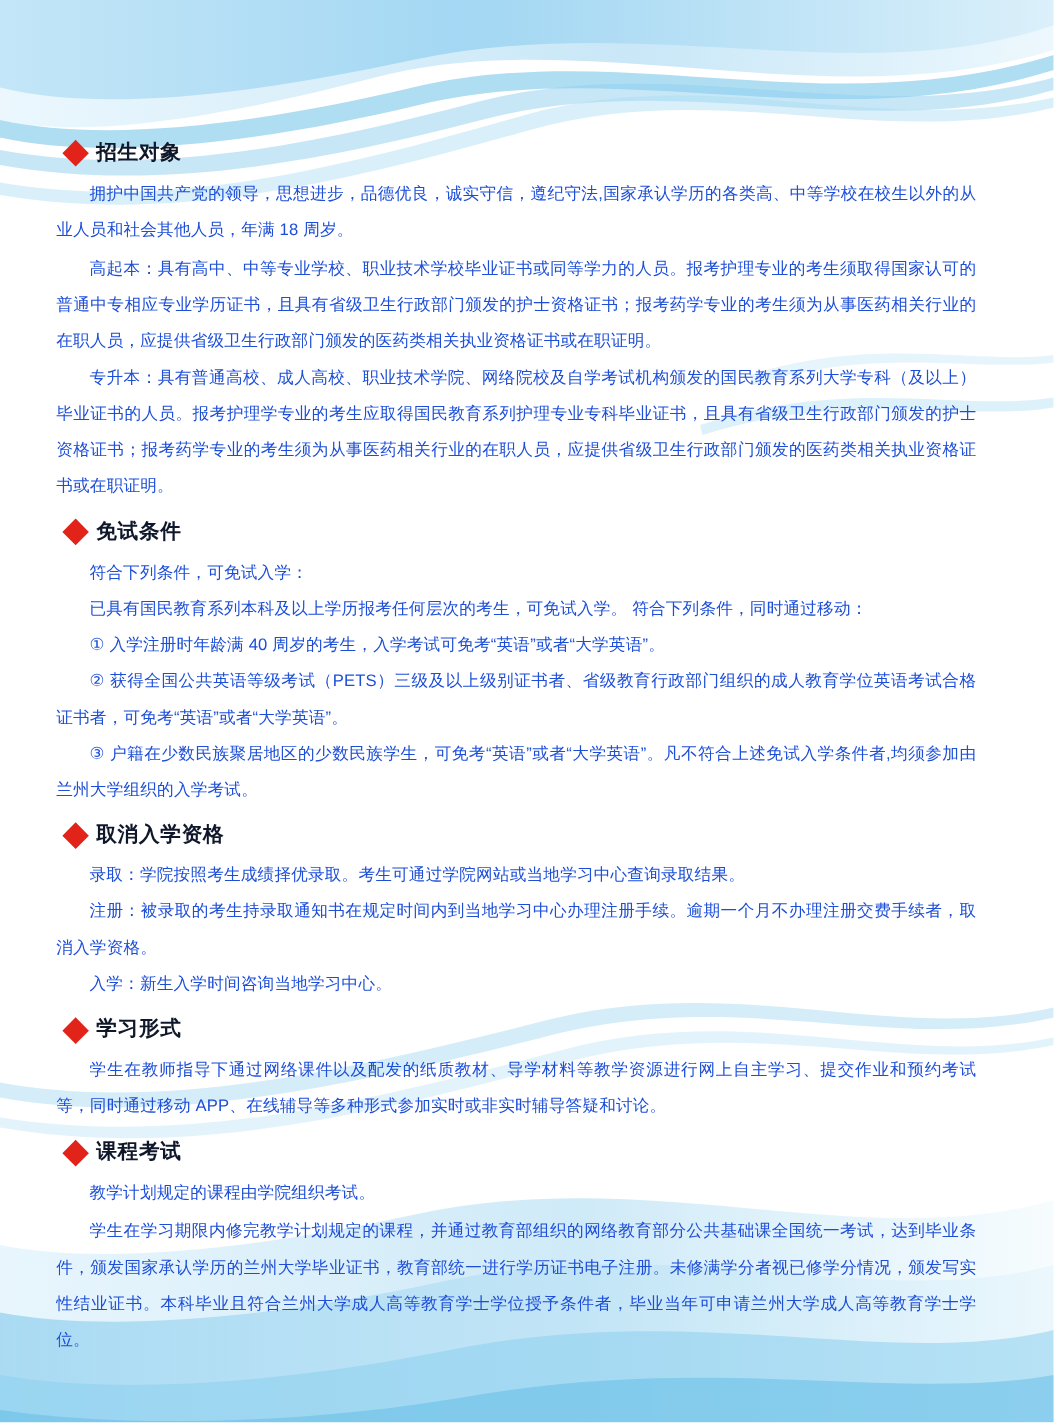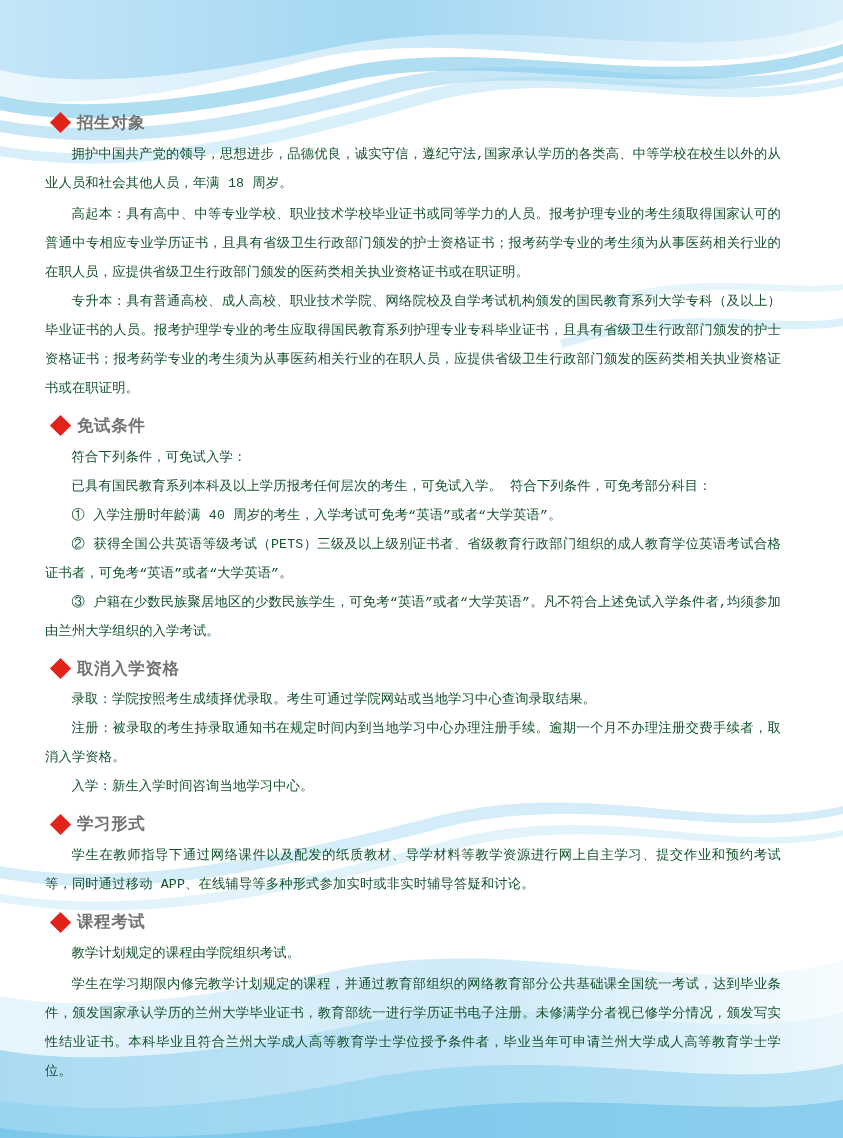--- a/index.html
+++ b/index.html
@@ -46,35 +46,34 @@
   }
   .diamond {
     width: 15px;
     height: 15px;
     background: #e2231a;
     transform: rotate(45deg);
     margin-right: 9px;
     flex: 0 0 auto;
   }
   .section-title {
-    color: #737373;
+    color: #0f172a;
     font-size: 16.5px;
     font-weight: bold;
     letter-spacing: 0.6px;
     line-height: 1.2;
   }
   p.para {
-    color: #14532d;
+    color: #1d4ed8;
     font-size: 13.3px;
     line-height: 29px;
     margin: 0;
     text-align: justify;
     text-indent: 2em;
     letter-spacing: 0.15px;
-    font-family: Liberation Mono, monospace;
   }
 </style>
 </head>
 <body>
 
 <div class="page">
 
   <svg class="bg-svg" viewBox="0 0 843 1138" preserveAspectRatio="none" xmlns="http://www.w3.org/2000/svg">
     <defs>
       <linearGradient id="gTop" x1="0" y1="0" x2="1" y2="0">
@@ -130,21 +129,21 @@
       <p class="para">高起本：具有高中、中等专业学校、职业技术学校毕业证书或同等学力的人员。报考护理专业的考生须取得国家认可的普通中专相应专业学历证书，且具有省级卫生行政部门颁发的护士资格证书；报考药学专业的考生须为从事医药相关行业的在职人员，应提供省级卫生行政部门颁发的医药类相关执业资格证书或在职证明。</p>
       <p class="para">专升本：具有普通高校、成人高校、职业技术学院、网络院校及自学考试机构颁发的国民教育系列大学专科（及以上）毕业证书的人员。报考护理学专业的考生应取得国民教育系列护理专业专科毕业证书，且具有省级卫生行政部门颁发的护士资格证书；报考药学专业的考生须为从事医药相关行业的在职人员，应提供省级卫生行政部门颁发的医药类相关执业资格证书或在职证明。</p>
     </div>
 
     <div class="section">
       <div class="section-head">
         <span class="diamond"></span>
         <span class="section-title">免试条件</span>
       </div>
       <p class="para">符合下列条件，可免试入学：</p>
-      <p class="para">已具有国民教育系列本科及以上学历报考任何层次的考生，可免试入学。 符合下列条件，可免考部分科目：</p>
+      <p class="para">已具有国民教育系列本科及以上学历报考任何层次的考生，可免试入学。 符合下列条件，同时通过移动：</p>
       <p class="para">① 入学注册时年龄满 40 周岁的考生，入学考试可免考“英语”或者“大学英语”。</p>
       <p class="para">② 获得全国公共英语等级考试（PETS）三级及以上级别证书者、省级教育行政部门组织的成人教育学位英语考试合格证书者，可免考“英语”或者“大学英语”。</p>
       <p class="para">③ 户籍在少数民族聚居地区的少数民族学生，可免考“英语”或者“大学英语”。凡不符合上述免试入学条件者,均须参加由兰州大学组织的入学考试。</p>
     </div>
 
     <div class="section">
       <div class="section-head">
         <span class="diamond"></span>
         <span class="section-title">取消入学资格</span>
       </div>

